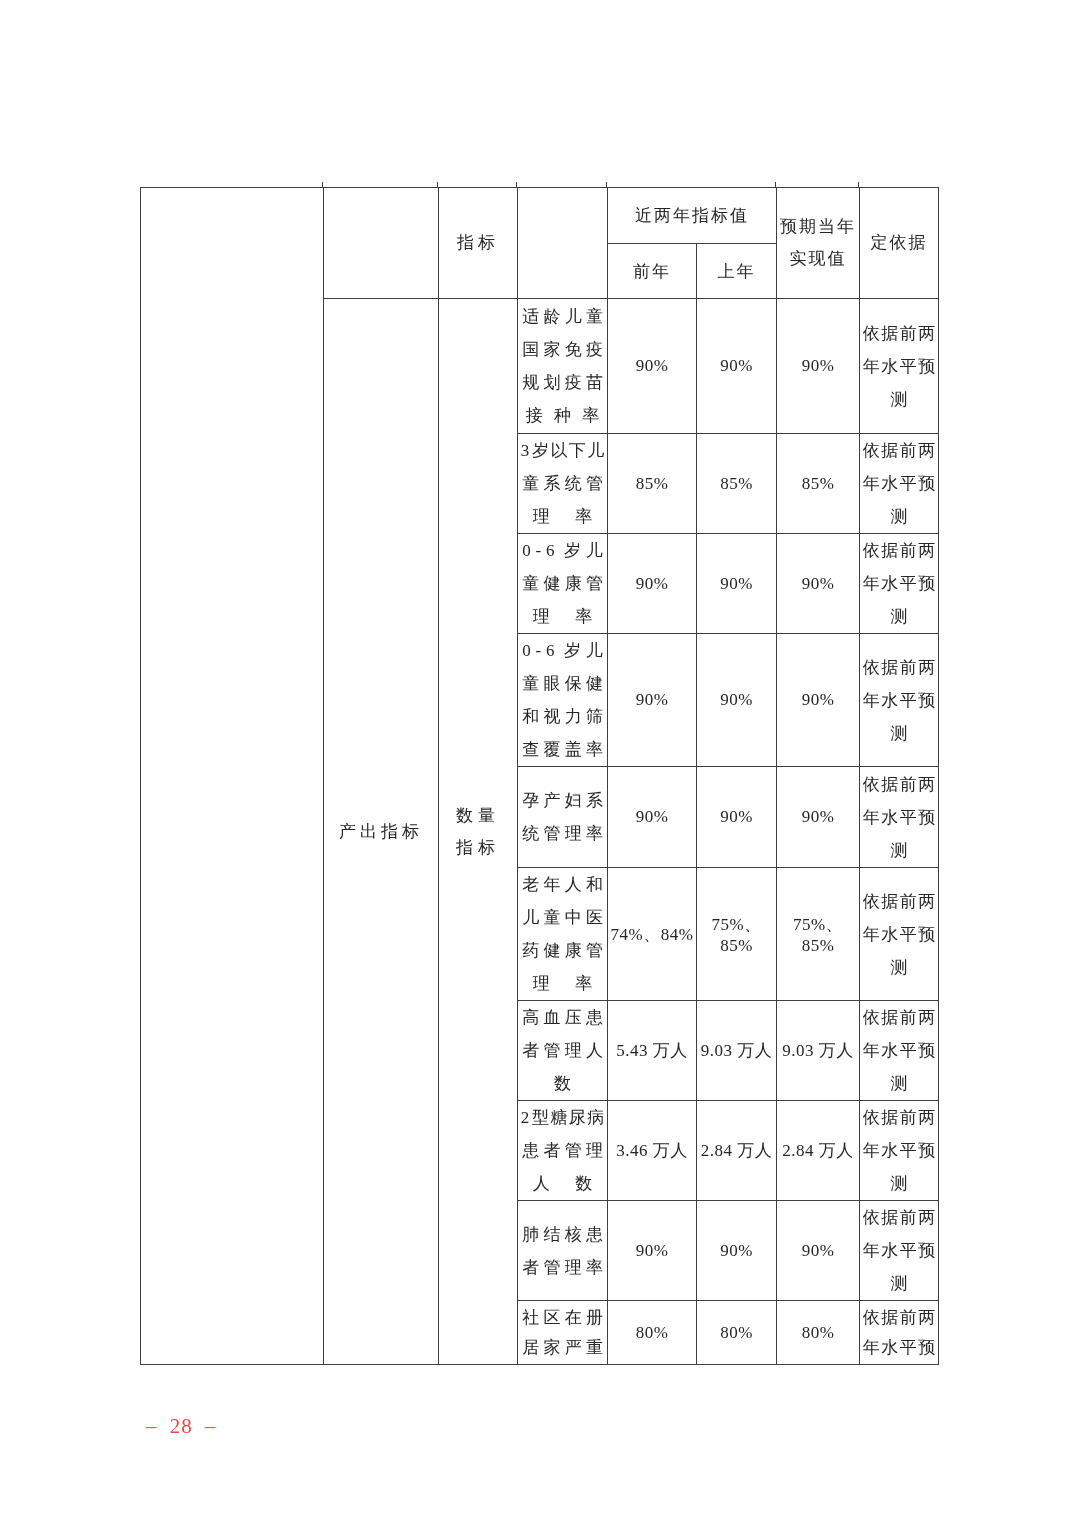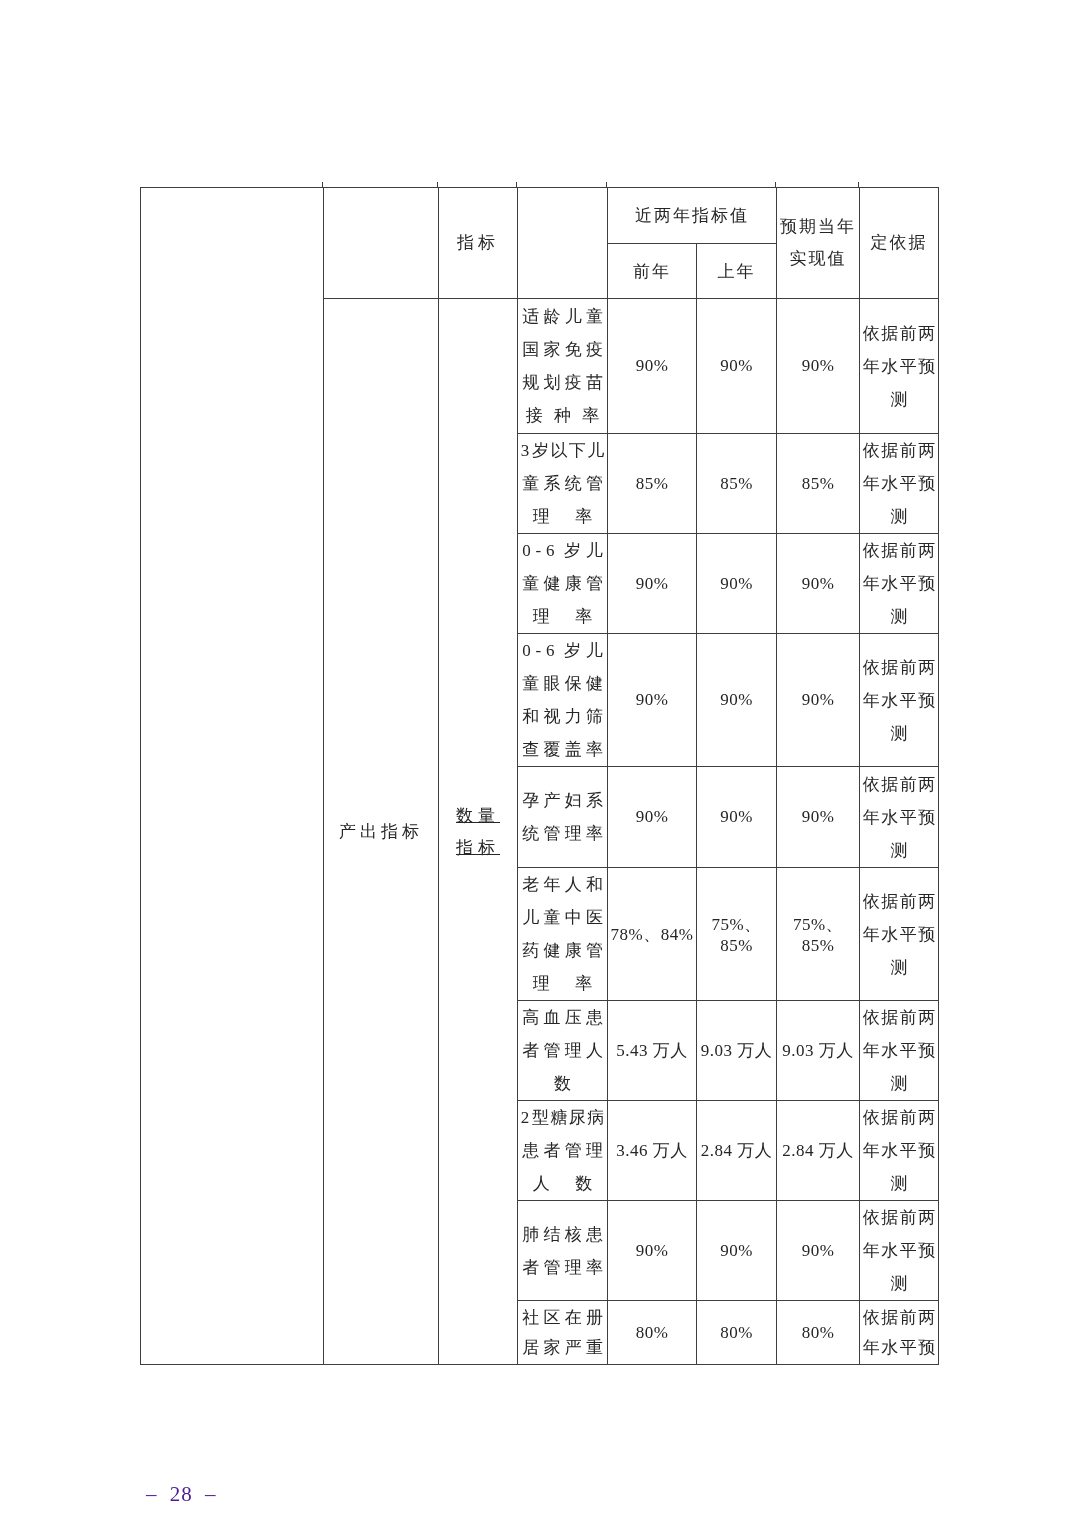--- a/index.html
+++ b/index.html
@@ -24,33 +24,33 @@
     text-align:center;
     vertical-align:middle;
     font-size:17px;
     color:#262626;
     overflow:hidden;
   }
   
   td.vtop{vertical-align:top;padding-top:11px;line-height:20px;}
   .ls2{letter-spacing:2px;}
   .ls4{letter-spacing:4px;}
-  .ls5{letter-spacing:5px;text-decoration:underline;}
+  .ls5{letter-spacing:5px;}
   .pre{white-space:pre-line;line-height:32px;margin-left:40px;}
   
   .dline{display:flex;justify-content:space-around;align-items:center;height:33px;padding:0 2px;}
   tr.short .dline{height:30px;}
   td.val{letter-spacing:0.5px;margin-left:21px;}
 
   
   .tick{position:absolute;width:1px;height:5px;background:#3e3e3e;top:182px;}
 
   .page-number{
-    position:absolute;left:146px;top:1482px;
-    font-size:21px;color:#4c1d95;
+    position:absolute;left:146px;top:1414px;
+    font-size:21px;color:#ef4444;
     letter-spacing:1px;word-spacing:6px;
     white-space:pre;
   }
 </style>
 </head>
 <body>
 
 <div class="page">
 
   <div class="tick" style="left:322px"></div>
@@ -332,21 +332,21 @@
               <span>药</span>
               <span>健</span>
               <span>康</span>
               <span>管</span>
             </div>
             <div class="dline">
               <span>理</span>
               <span>率</span>
             </div>
           </td>
-      <td class="val">78%、84%</td>
+      <td class="val">74%、84%</td>
       <td class="val">75%、85%</td>
       <td class="val">75%、85%</td>
       <td class="dist">
             <div class="dline">
               <span>依</span>
               <span>据</span>
               <span>前</span>
               <span>两</span>
             </div>
             <div class="dline">

